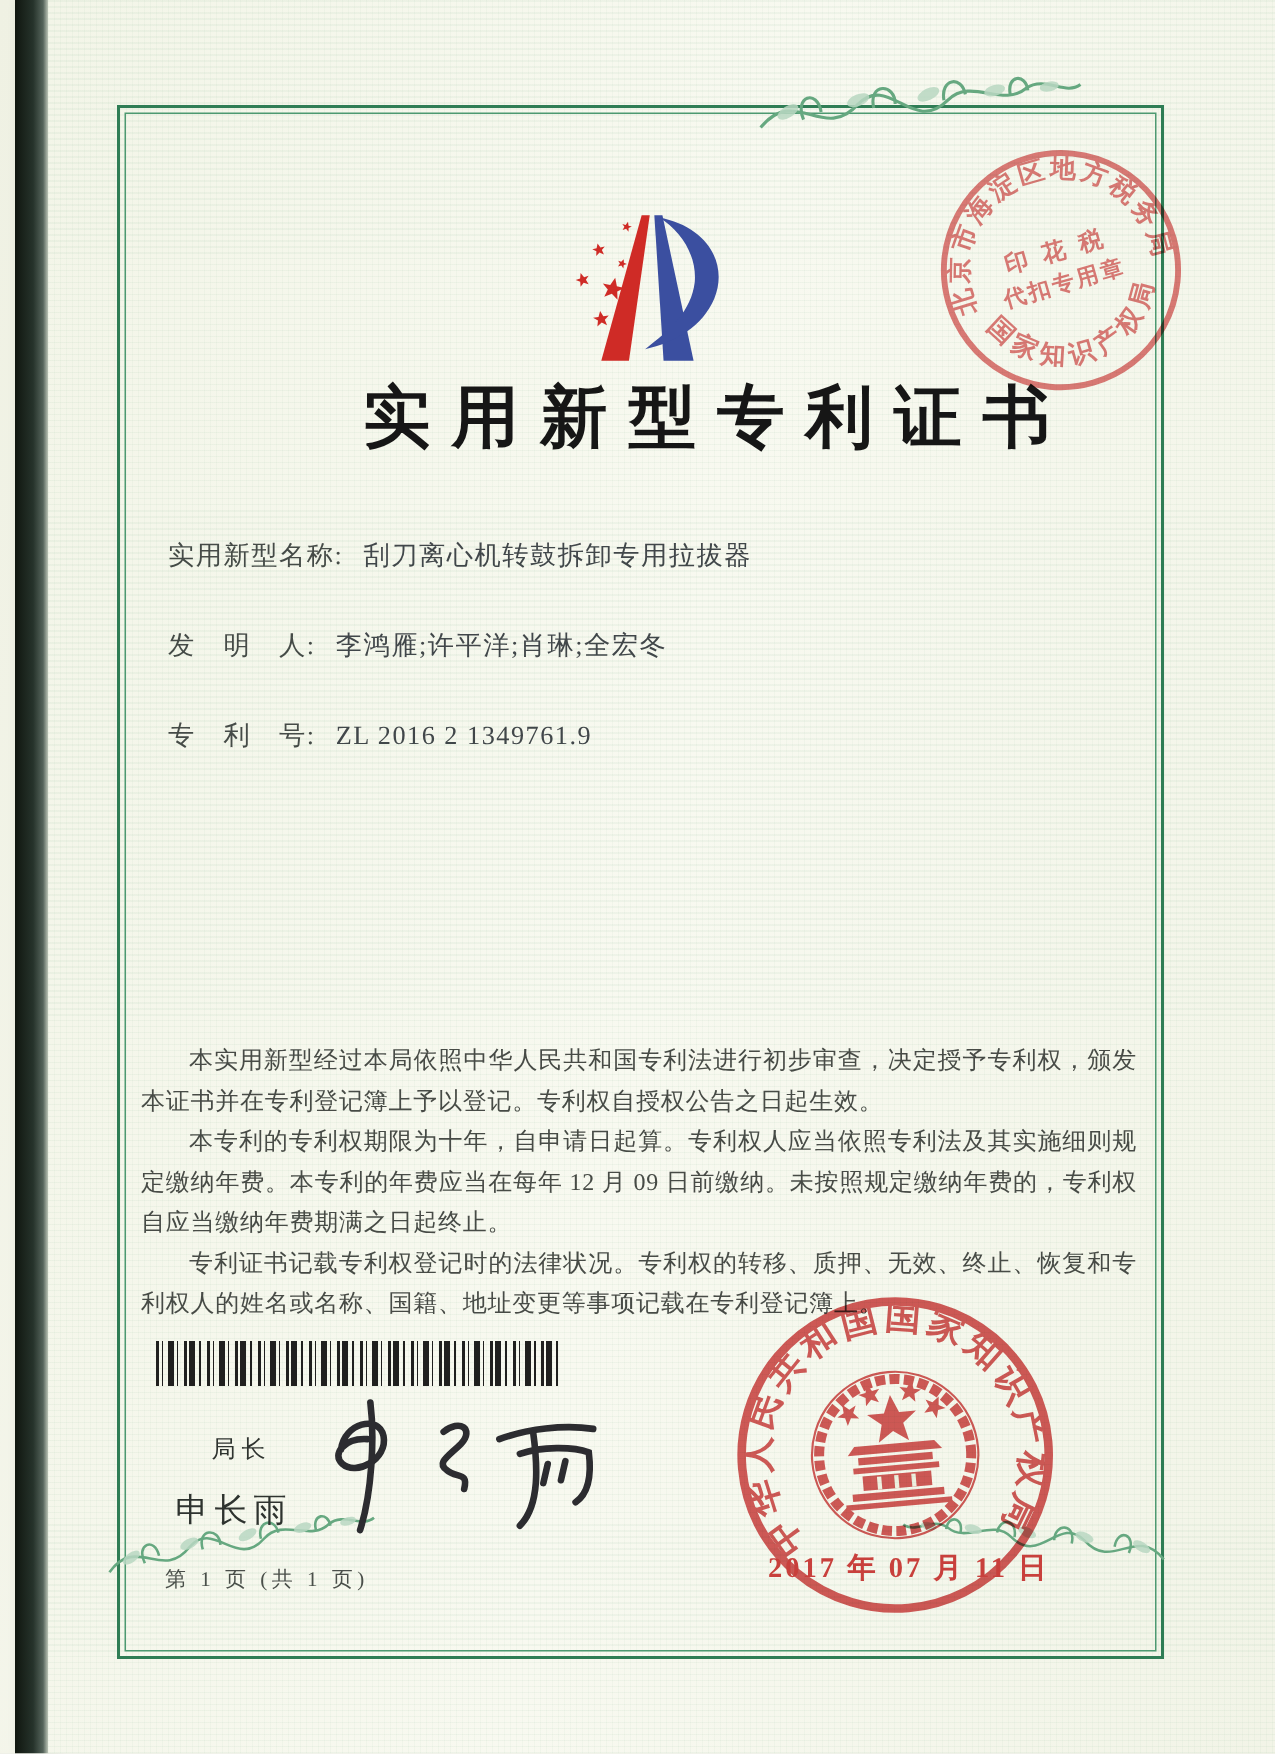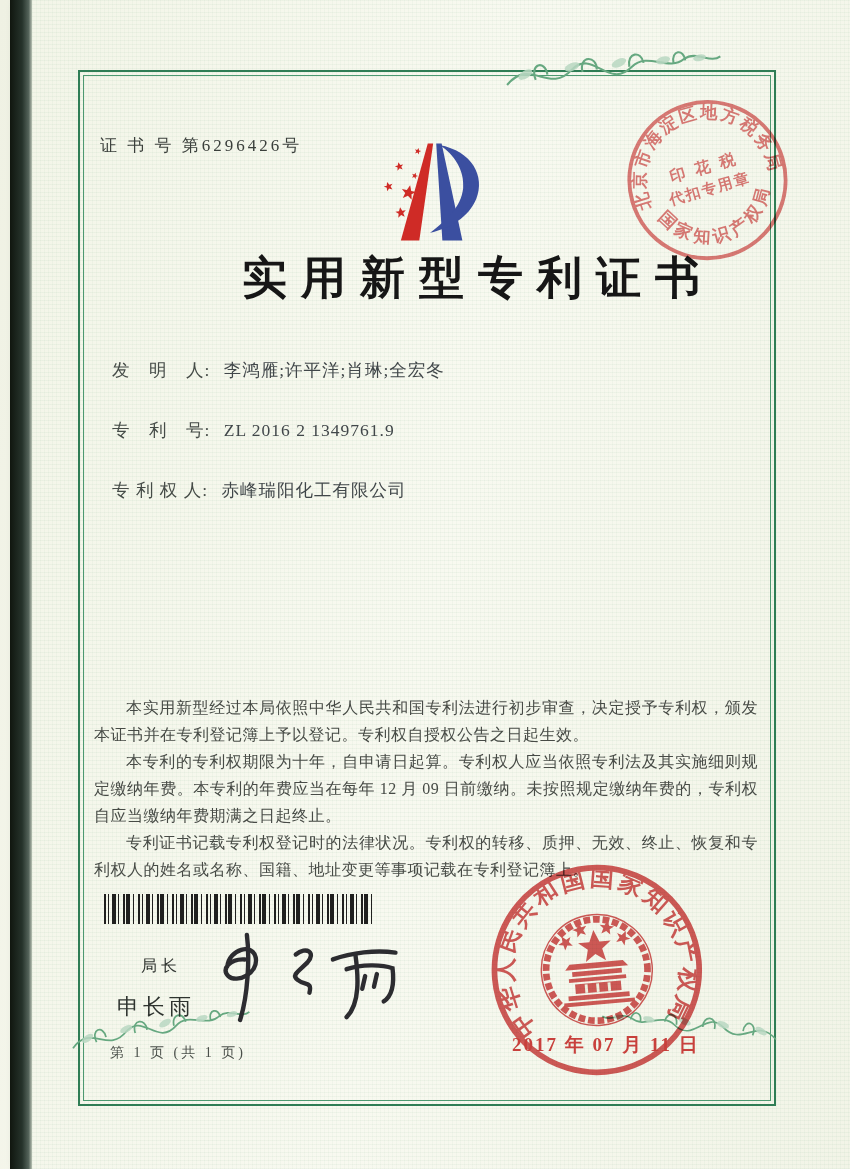--- a/index.html
+++ b/index.html
@@ -96,21 +96,20 @@
     <svg width="185" height="50" viewBox="0 0 170 40">
         <use href="#fl"></use>
       </svg>
   </div>
   <div class="ornament" style="left:598px;top:1004px;transform:scaleX(-1);">
     <svg width="180" height="50" viewBox="0 0 170 40">
         <use href="#fl"></use>
       </svg>
   </div>
 
-  <div class="abs cert-no">证 书 号 第6296426号</div>
 
   <div class="abs logo">
     <svg width="150" height="100" viewBox="0 0 170 130">
       <g fill="#cf2b26">
         <use href="#star" transform="translate(86,12) scale(0.45) rotate(15)"></use>
         <use href="#star" transform="translate(62,32) scale(0.58) rotate(-12)"></use>
         <use href="#star" transform="translate(82,44) scale(0.42) rotate(20)"></use>
         <use href="#star" transform="translate(48,58) scale(0.62) rotate(-18)"></use>
         <use href="#star" transform="translate(74,66) scale(1.0) rotate(12)"></use>
         <use href="#star" transform="translate(64,92) scale(0.72) rotate(-8)"></use>
@@ -134,30 +133,30 @@
       </text>
       <text x="0" y="-8" text-anchor="middle" fill="#d85b5b" font-size="16" letter-spacing="3" font-weight="600">印 花 税</text>
       <text x="0" y="14" text-anchor="middle" fill="#d85b5b" font-size="15" letter-spacing="2" font-weight="600">代扣专用章</text>
     </svg>
   </div>
 
   <div class="abs title">实用新型专利证书</div>
 
   <div class="abs fields">
     <div class="field-row">
+      <span class="lab">实用新型名称:</span>
+      <span class="val">刮刀离心机转鼓拆卸专用拉拔器</span>
+    </div>
+    <div class="field-row">
       <span class="lab">发　明　人:</span>
       <span class="val">李鸿雁;许平洋;肖琳;全宏冬</span>
     </div>
     <div class="field-row">
       <span class="lab">专　利　号:</span>
       <span class="val">ZL 2016 2 1349761.9</span>
-    </div>
-    <div class="field-row">
-      <span class="lab">专 利 权 人:</span>
-      <span class="val">赤峰瑞阳化工有限公司</span>
     </div>
   </div>
 
   <div class="abs paras">
     <p>本实用新型经过本局依照中华人民共和国专利法进行初步审查，决定授予专利权，颁发本证书并在专利登记簿上予以登记。专利权自授权公告之日起生效。</p>
     <p>本专利的专利权期限为十年，自申请日起算。专利权人应当依照专利法及其实施细则规定缴纳年费。本专利的年费应当在每年 12 月 09 日前缴纳。未按照规定缴纳年费的，专利权自应当缴纳年费期满之日起终止。</p>
     <p>专利证书记载专利权登记时的法律状况。专利权的转移、质押、无效、终止、恢复和专利权人的姓名或名称、国籍、地址变更等事项记载在专利登记簿上。</p>
   </div>
 
   <div class="abs barcode z10"></div>

